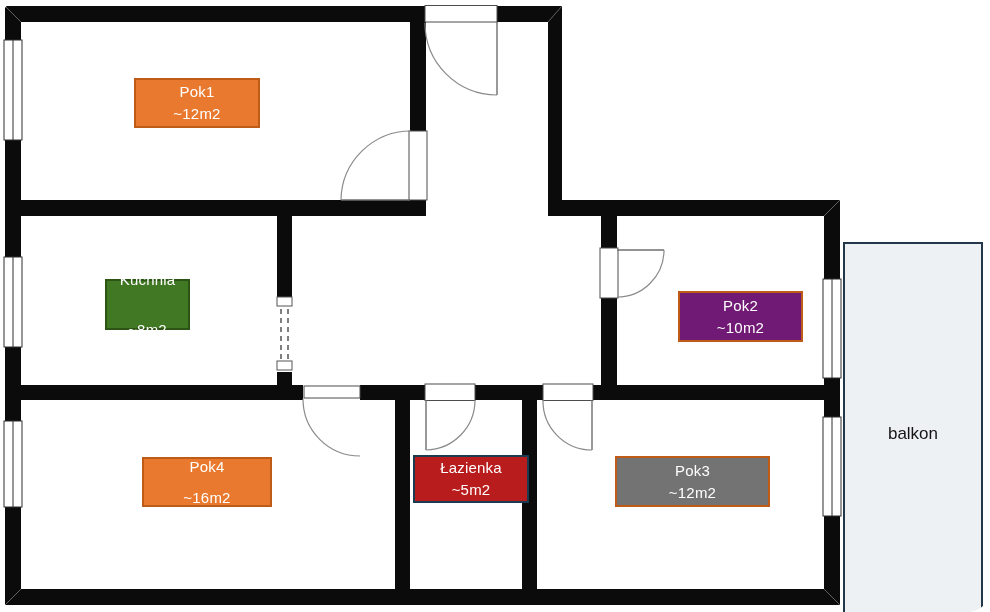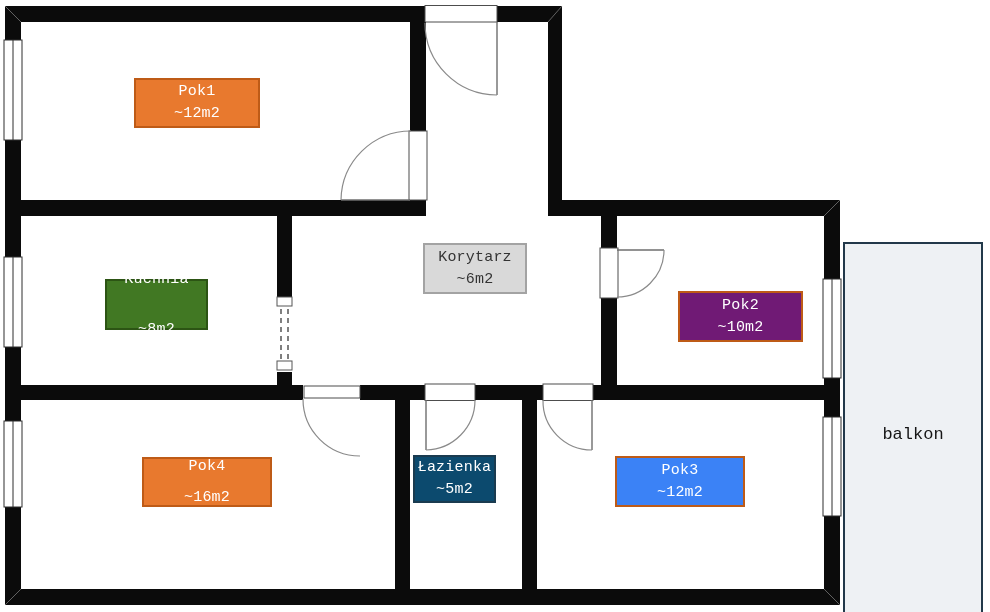--- a/index.html
+++ b/index.html
@@ -1,22 +1,23 @@
 <!DOCTYPE html>
 <html><head>
 <meta charset="utf-8">
 <style>
   html, body { margin: 0; padding: 0; background: #ffffff; }
   #stage {
     position: relative;
     width: 990px;
     height: 612px;
     background: #ffffff;
-    font-family: Liberation Mono, monospace;
+    font-family: Liberation Sans, sans-serif;
     overflow: hidden;
+    border-radius: 22px;
   }
   #plan-svg { position: absolute; left: 0; top: 0; }
   .wall { fill: #0B0B0B; stroke: none; }
   .opening { fill: #ffffff; stroke: #4d4d4d; stroke-width: 1; }
   .gap { fill: #ffffff; stroke: none; }
   .win { fill: #ffffff; stroke: #2e2e2e; stroke-width: 1; }
   .winline { stroke: #2e2e2e; stroke-width: 1; }
   .leaf { stroke: #6e6e6e; stroke-width: 1.4; fill: none; }
   .arc { stroke: #8a8a8a; stroke-width: 1.2; fill: none; }
   .dash { stroke: #555555; stroke-width: 1.5; stroke-dasharray: 5 4; fill: none; }
@@ -141,46 +142,42 @@
       <line class="dash" x1="281" y1="309" x2="281" y2="359"></line>
       <line class="dash" x1="288" y1="309" x2="288" y2="359"></line>
     </g>
   </svg>
 
   <div class="room-label" style="left: 134px; top: 78px; width: 126px; height: 50px; background-color: rgb(232, 121, 46); border-color: rgb(190, 91, 23); color: rgb(255, 255, 255);">
     <span>Pok1</span>
     <span>~12m2</span>
   </div>
 
-  <div class="room-label" style="left: 105px; top: 279px; width: 103px; height: 51px; background-color: rgb(65, 120, 35); border-color: rgb(44, 84, 20); color: rgb(255, 255, 255); gap: 28px;">
+  <div class="room-label" style="left: 105px; top: 279px; width: 85px; height: 51px; background-color: rgb(65, 120, 35); border-color: rgb(44, 84, 20); color: rgb(255, 255, 255); gap: 28px;">
     <span>Kuchnia</span>
     <span>~8m2</span>
   </div>
 
-  <div class="room-label" style="left: 423px; top: 243px; width: 104px; height: 51px; background-color: rgb(217, 217, 217); border-color: rgb(163, 163, 163); color: rgb(51, 51, 51);">
-    <span>Korytarz</span>
-    <span>~6m2</span>
-  </div>
 
   <div class="room-label" style="left: 678px; top: 291px; width: 125px; height: 51px; background-color: #701a75; border-color: rgb(190, 91, 23); color: rgb(255, 255, 255);">
     <span>Pok2</span>
     <span>~10m2</span>
   </div>
 
   <div class="room-label" style="left: 142px; top: 457px; width: 130px; height: 50px; background-color: rgb(232, 121, 46); border-color: rgb(190, 91, 23); color: rgb(255, 255, 255); gap: 9px;">
     <span>Pok4</span>
     <span>~16m2</span>
   </div>
 
-  <div class="room-label" style="left: 413px; top: 455px; width: 83px; height: 48px; background-color: #0c4a6e; border-color: rgb(26, 59, 80); color: rgb(255, 255, 255);">
+  <div class="room-label" style="left: 413px; top: 455px; width: 116px; height: 48px; background-color: #b91c1c; border-color: rgb(26, 59, 80); color: rgb(255, 255, 255);">
     <span>Łazienka</span>
     <span>~5m2</span>
   </div>
 
-  <div class="room-label" style="left: 615px; top: 456px; width: 130px; height: 51px; background-color: #3b82f6; border-color: rgb(190, 91, 23); color: rgb(255, 255, 255);">
+  <div class="room-label" style="left: 615px; top: 456px; width: 155px; height: 51px; background-color: #737373; border-color: rgb(190, 91, 23); color: rgb(255, 255, 255);">
     <span>Pok3</span>
     <span>~12m2</span>
   </div>
 
   <div id="balcony" style="background-color: rgb(238, 241, 244); border-color: rgb(34, 56, 74); color: rgb(21, 21, 21);">
     <span>balkon</span>
   </div>
 
 </div>
 

